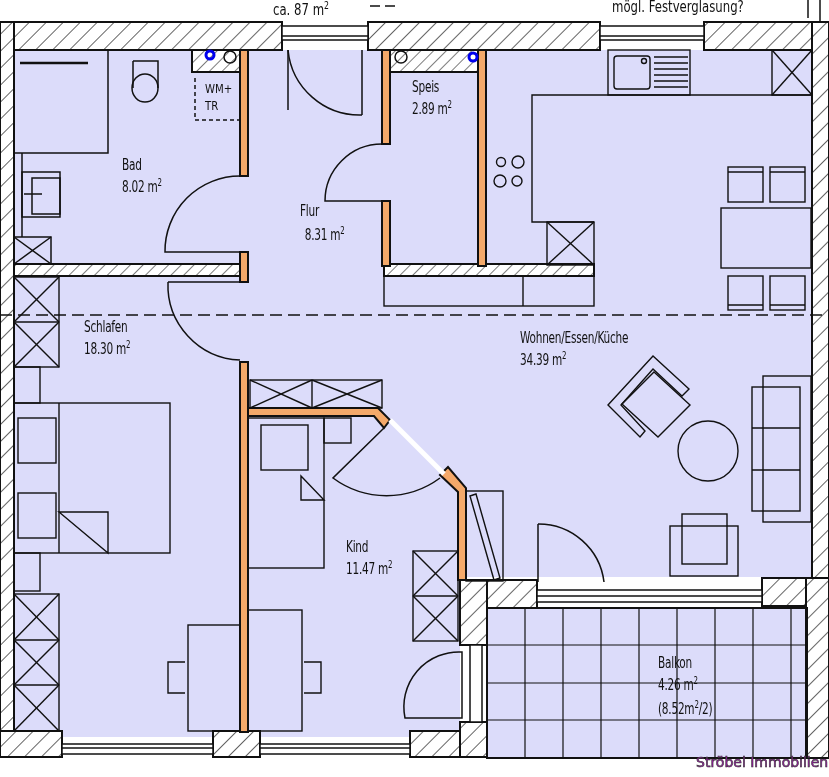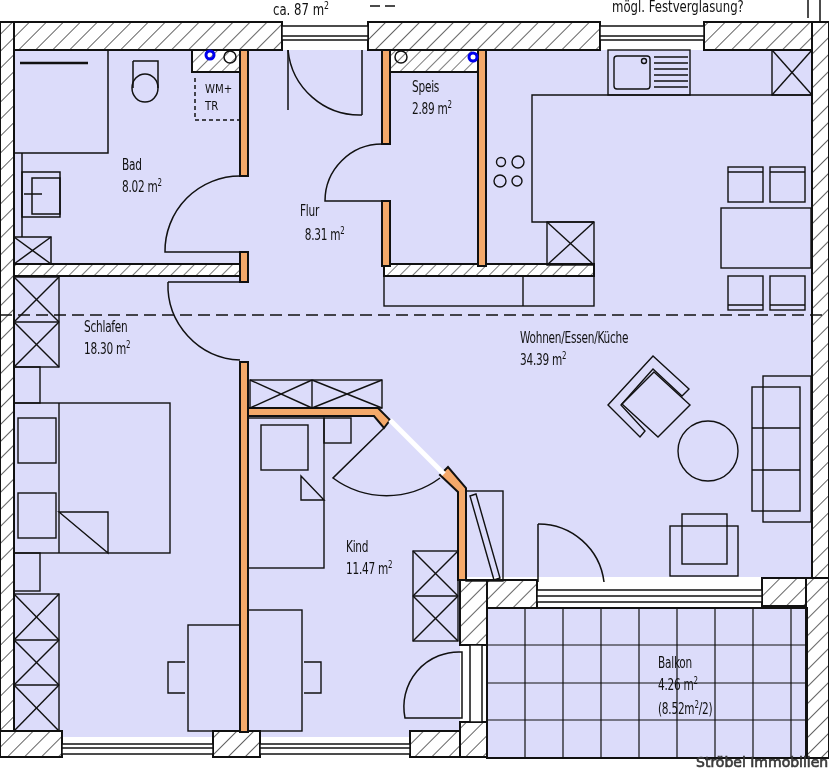--- a/index.html
+++ b/index.html
@@ -2,21 +2,21 @@
 <html><head>
 <meta charset="utf-8">
 <style>
   html, body { margin: 0; padding: 0; background: #ffffff; }
   body { width: 829px; height: 777px; overflow: hidden; position: relative; font-family: "DejaVu Sans", sans-serif; }
   #plan { position: absolute; left: 0; top: 0; width: 829px; height: 777px; }
   .lbl { position: absolute; font-family: "DejaVu Sans Condensed", "DejaVu Sans", sans-serif; font-size: 15px; color: #111; line-height: 18px; transform: scaleX(0.78); transform-origin: left top; white-space: nowrap; letter-spacing: -0.3px; }
   .lbl sup { font-size: 10px; vertical-align: 6px; line-height: 0; }
   .note { position: absolute; font-size: 15px; color: #111; transform: scaleX(0.78); transform-origin: left top; white-space: nowrap; }
   .small { position: absolute; font-size: 13px; color: #111; transform: scaleX(0.78); transform-origin: left top; }
-  .watermark { position: absolute; font-size: 14px; color: #404040; -webkit-text-stroke: 0.6px #333; white-space: nowrap; }
+  .watermark { position: absolute; font-size: 14px; color: #a21caf; -webkit-text-stroke: 0.6px #333; white-space: nowrap; }
 </style>
 </head>
 <body>
 
 <svg id="plan" viewBox="0 0 829 777" xmlns="http://www.w3.org/2000/svg">
   <defs>
     <pattern id="hatch" patternUnits="userSpaceOnUse" width="12" height="12" patternTransform="rotate(45)">
       <rect width="12" height="12" fill="#ffffff"></rect>
       <line x1="0" y1="0" x2="0" y2="12" stroke="#111" stroke-width="1.3"></line>
     </pattern>

